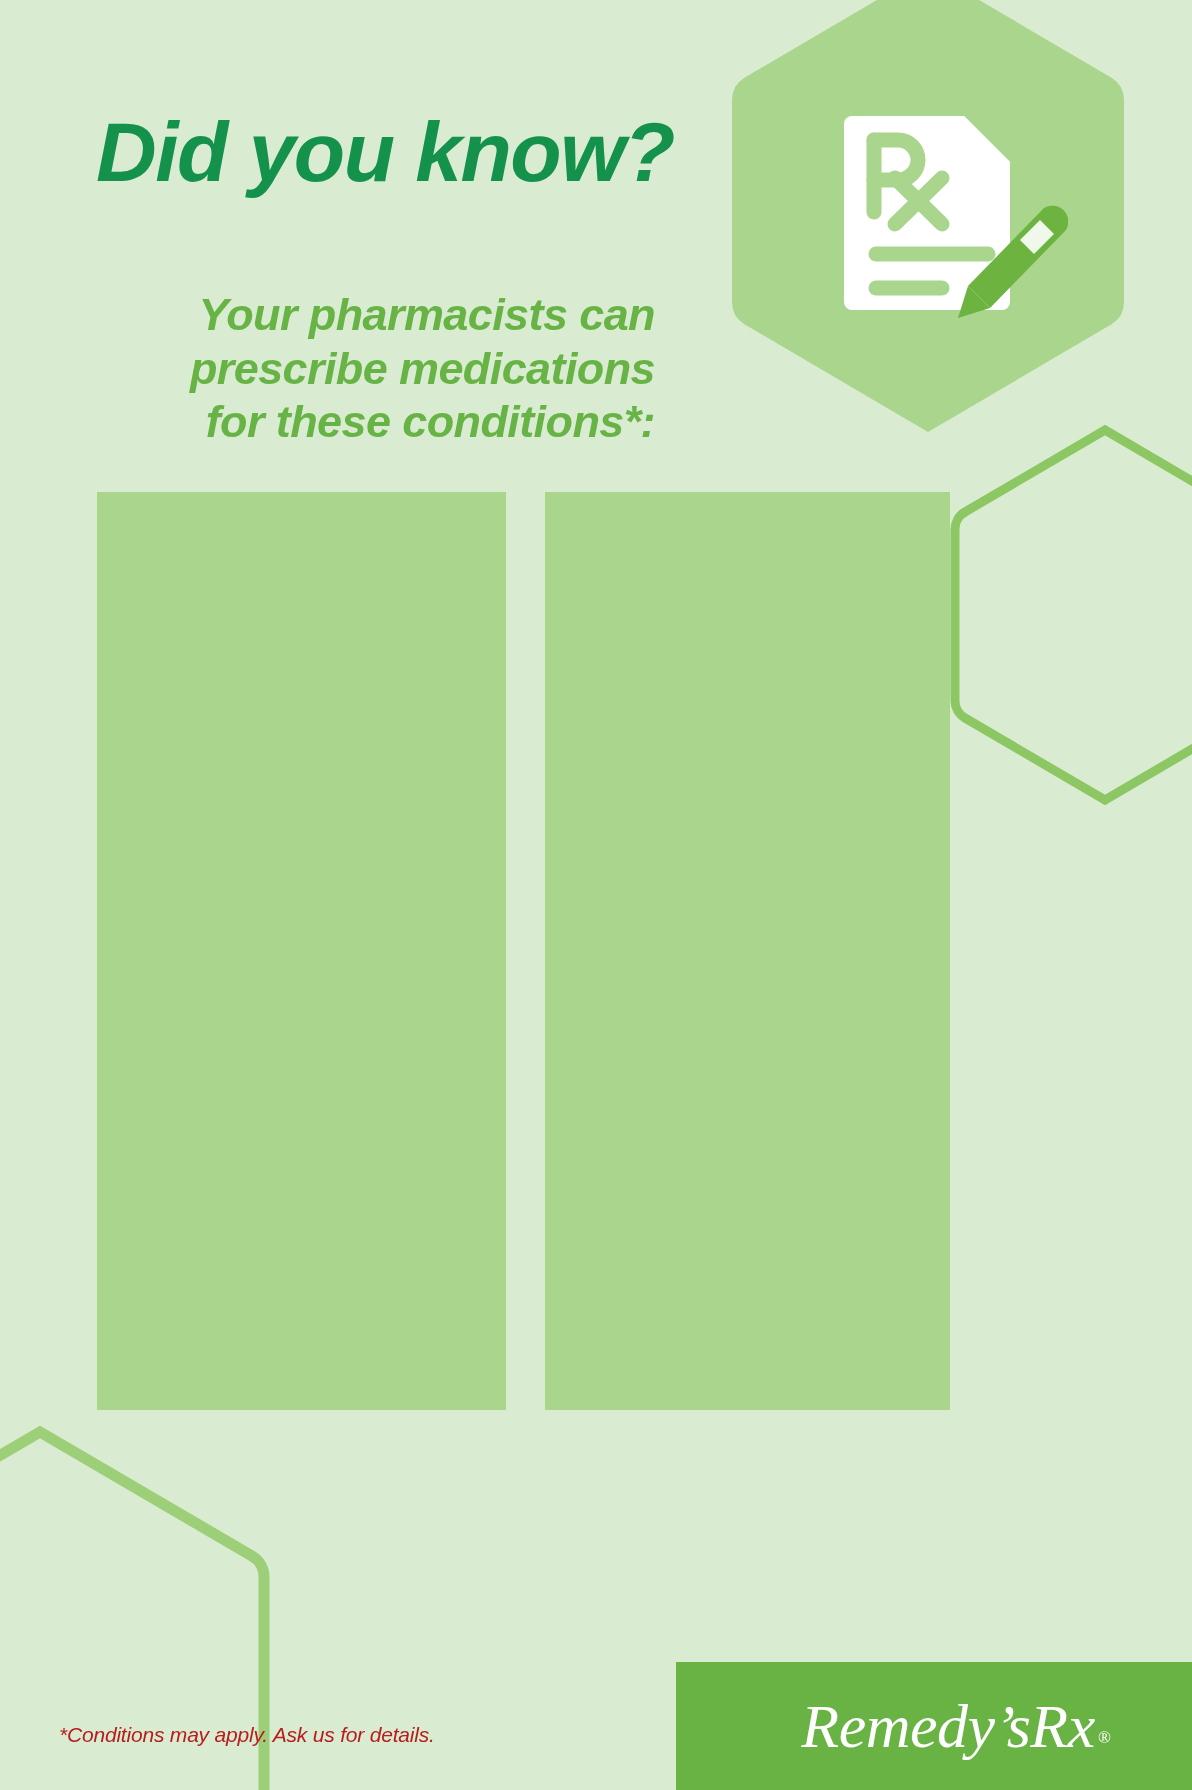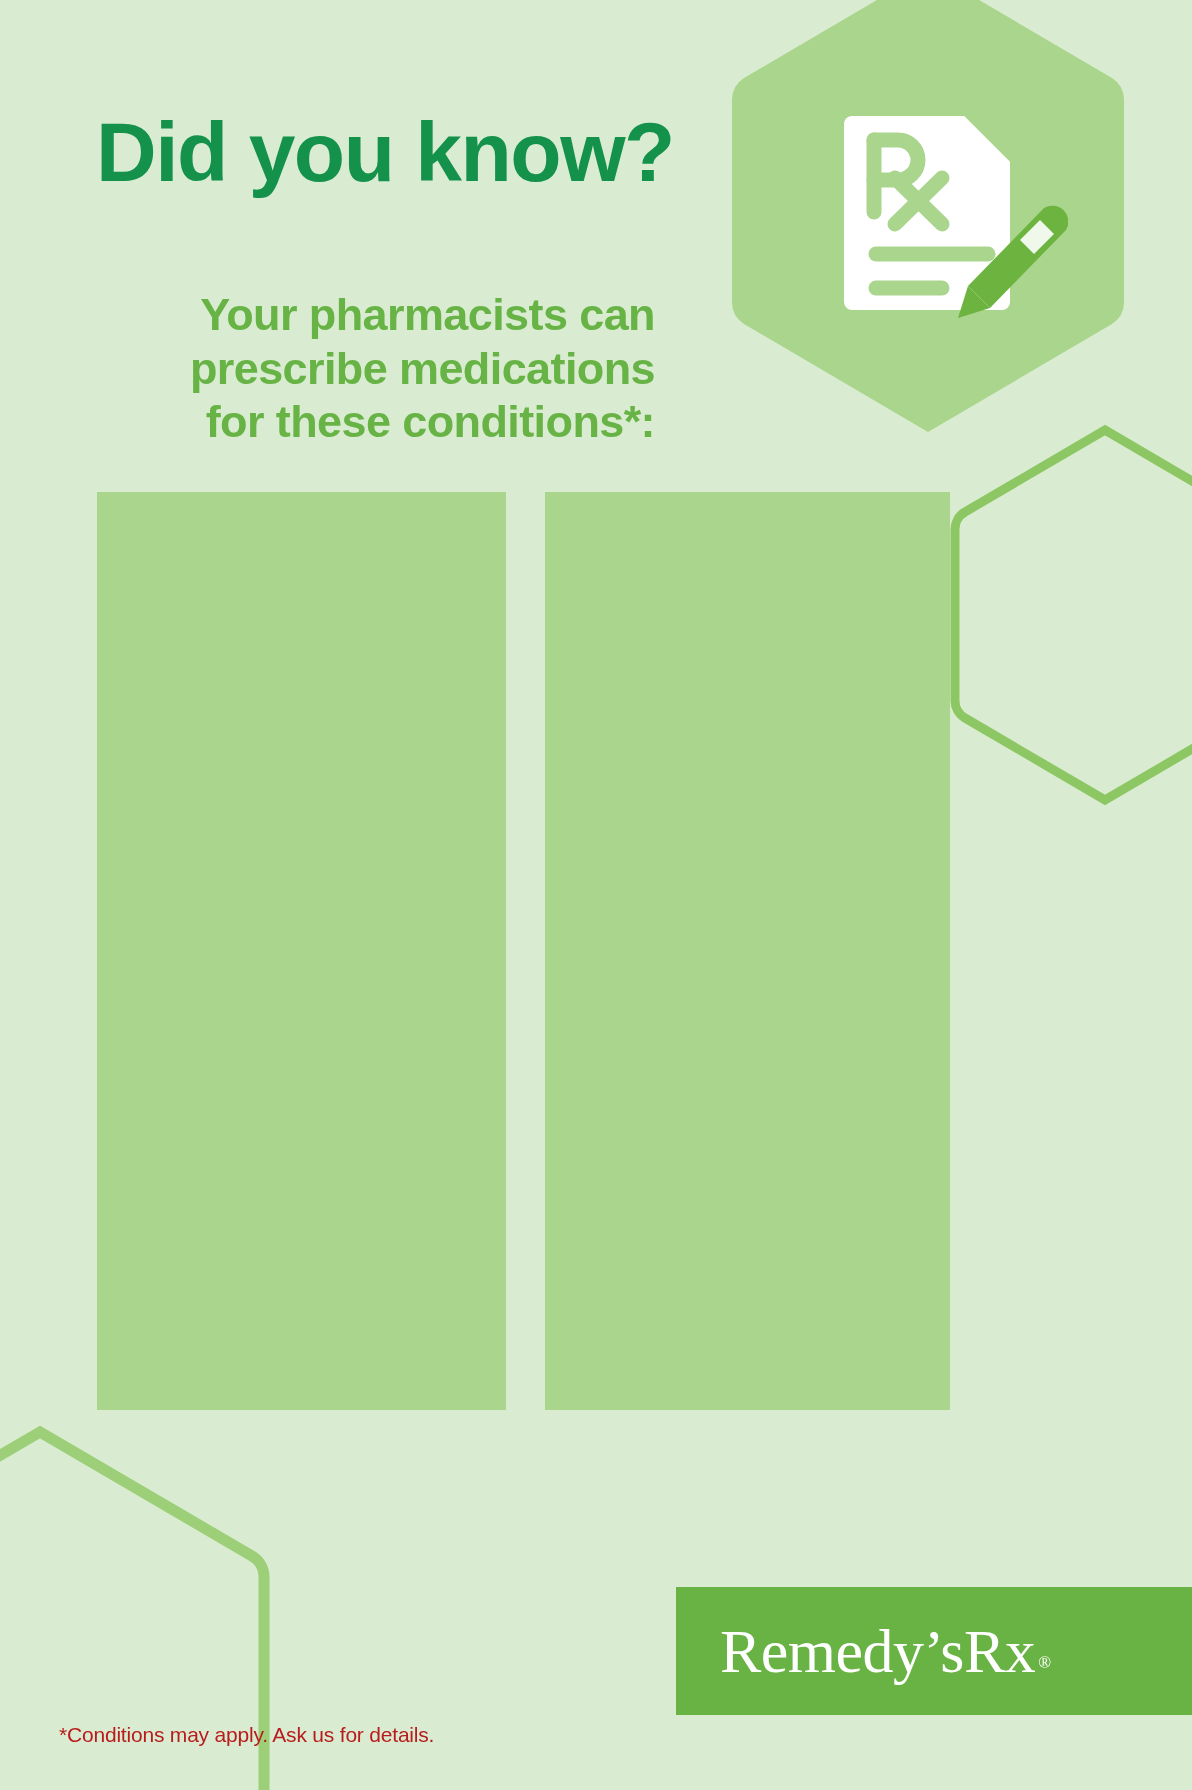--- a/index.html
+++ b/index.html
@@ -15,20 +15,21 @@
     position: relative;
   }
 
   #poster {
     position: absolute;
     inset: 0;
     width: 1192px;
     height: 1790px;
     background: #d9ecd1;
     overflow: hidden;
+    font-style: italic;
   }
 
   
   .hex-deco {
     position: absolute;
     pointer-events: none;
   }
   #hex-solid-topright {
     left: 728px;
     top: -34px;
@@ -113,27 +114,27 @@
     font-size: 21px;
     line-height: 1.2;
     color: #b91c1c;
     letter-spacing: -0.2px;
     font-family: "Liberation Sans", sans-serif;
   }
 
   #logo-box {
     position: absolute;
     left: 676px;
-    top: 1587px;
+    top: 1662px;
     width: 516px;
     height: 128px;
     background: #68b343;
     display: flex;
     align-items: center;
-    justify-content: flex-start;
+    justify-content: center;
   }
   #logo-wordmark {
     color: #ffffff;
     font-family: "Liberation Serif", serif;
     font-size: 62px;
     line-height: 1;
     letter-spacing: -0.5px;
     margin-left: 44px;
     white-space: nowrap;
   }

